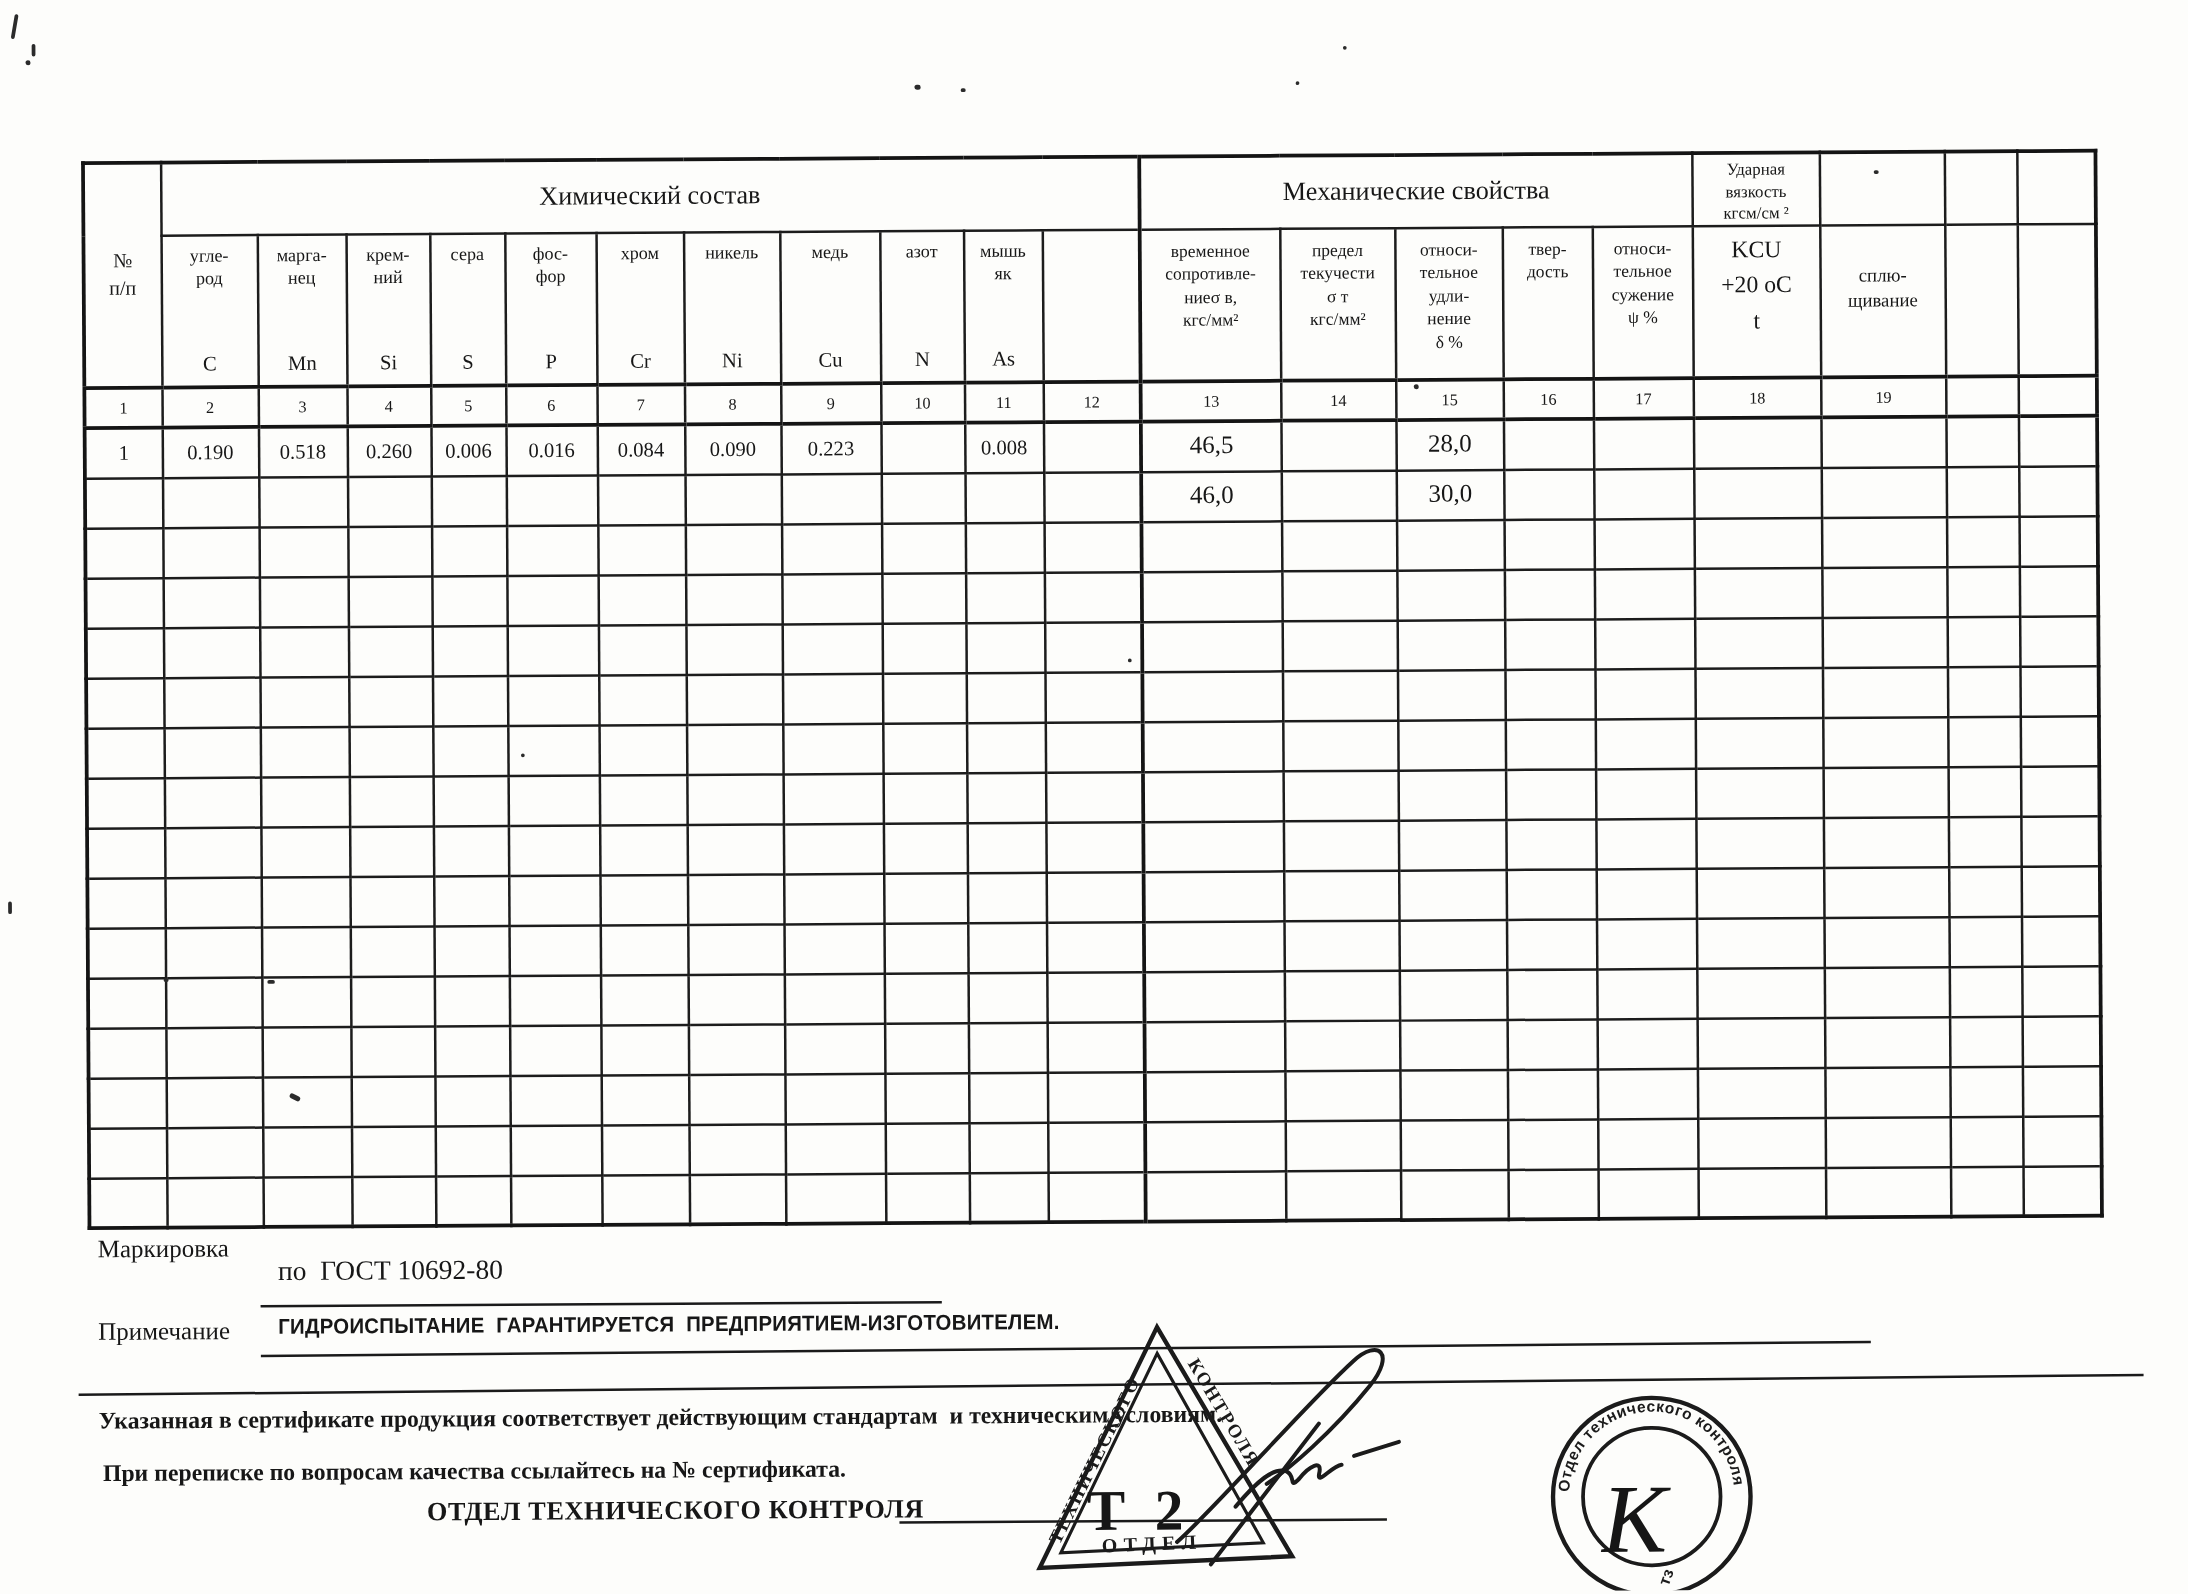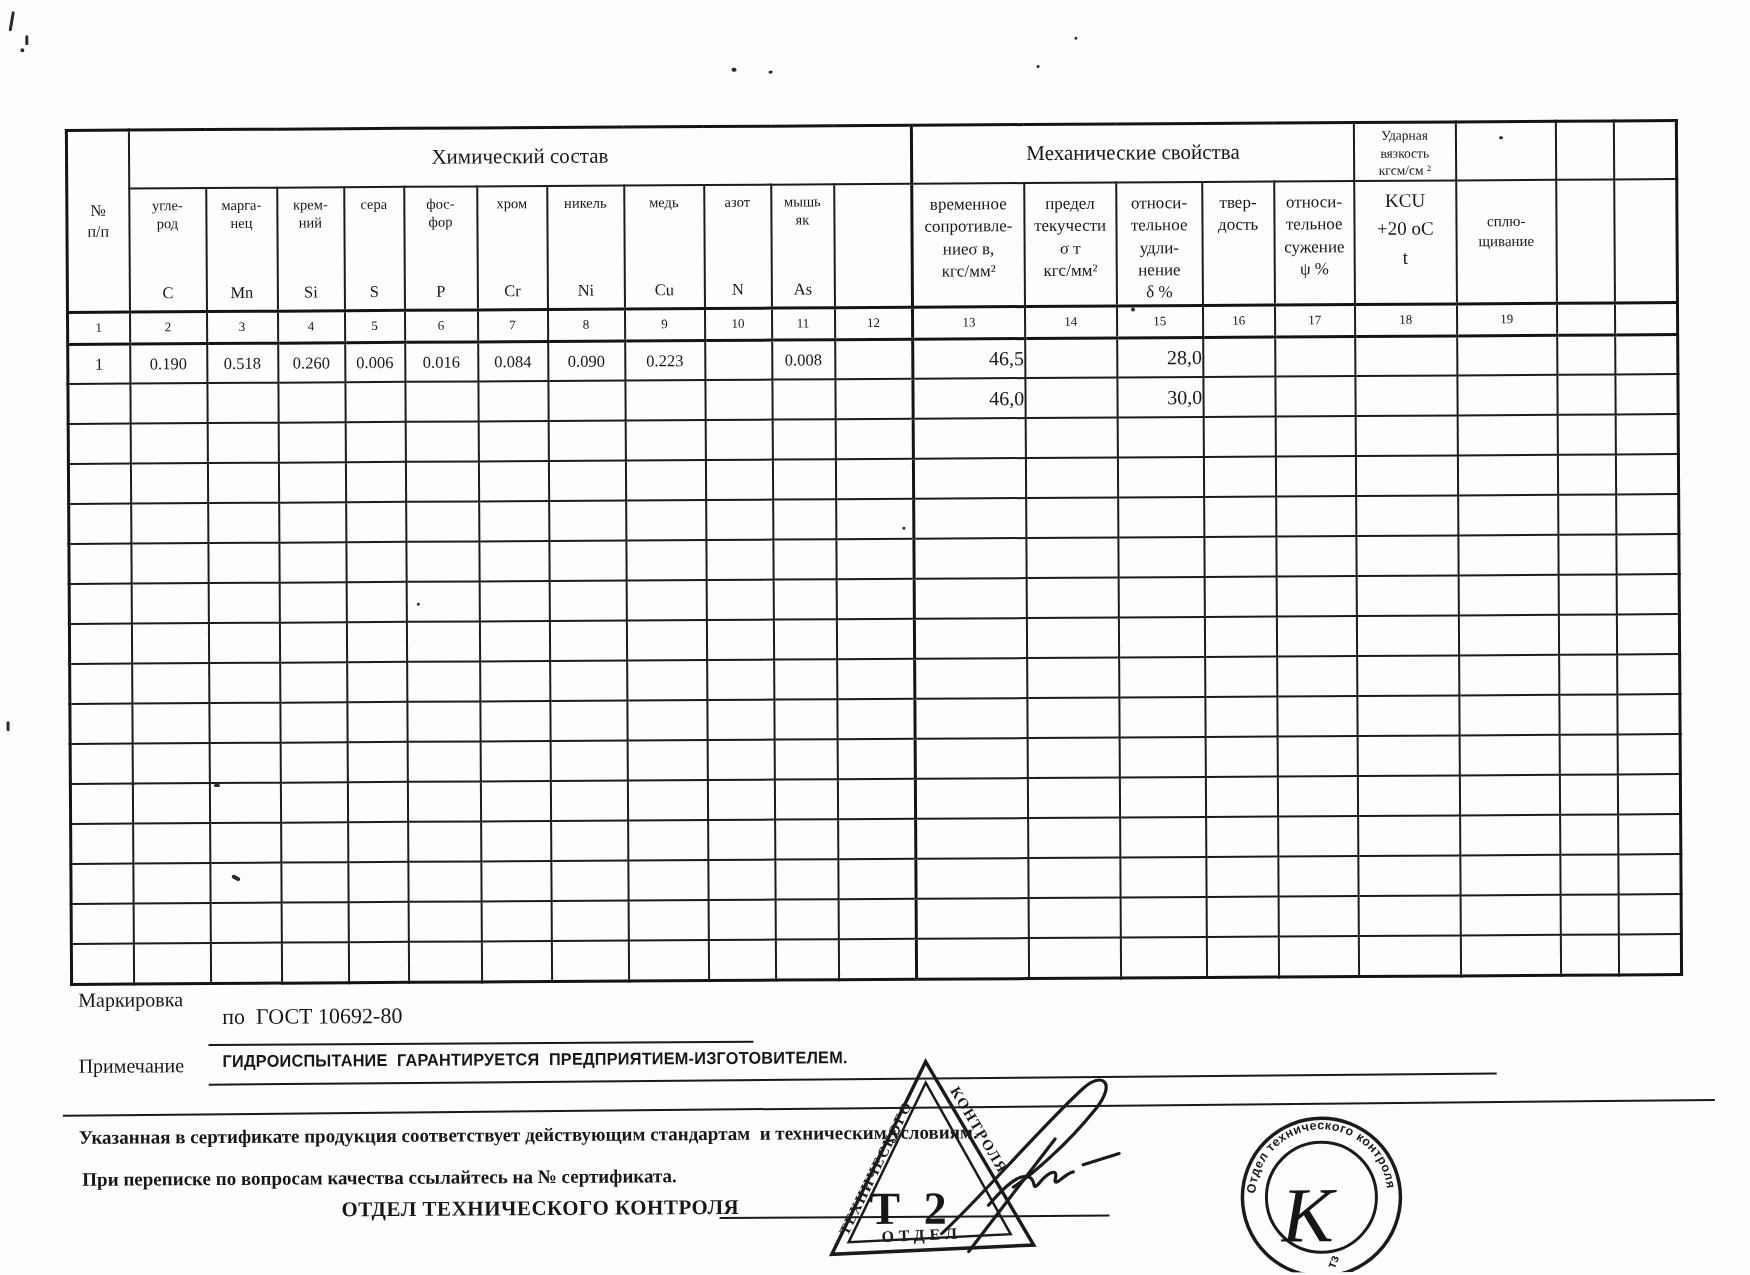--- a/index.html
+++ b/index.html
@@ -20,26 +20,26 @@
   tr.r1{height:58px;}
   tr.r2{height:122px;}
   tr.numrow{height:32px;}
   tr.datarow{height:40px;}
   .sect{font-size:21px;}
   .corner{font-size:16px;line-height:1.35;}
   .impact{font-size:13.5px;line-height:1.3;vertical-align:top;padding-top:3px;}
   td.chem{position:relative;vertical-align:top;padding-top:7px;text-align:center;}
   .cn{font-size:14.5px;line-height:1.3;}
   .cs{position:absolute;left:0;right:0;bottom:7px;font-size:16.5px;}
-  .mech{vertical-align:top;padding-top:9px;font-size:17px;line-height:1.32;margin-left:26px;}
+  .mech{vertical-align:top;padding-top:9px;font-size:14px;line-height:1.32;margin-left:26px;}
   .kcu{vertical-align:top;padding-top:5px;font-size:19px;line-height:1.5;}
   .flat{vertical-align:top;padding-top:30px;font-size:15px;line-height:1.35;}
   tr.numrow td{font-size:13px;border-top:3px solid #141414;border-bottom:3px solid #141414;}
   tr.datarow td{font-size:16.5px;}
-  tr.datarow td.big{font-size:20px;text-align:right;}
+  tr.datarow td.big{font-size:20px;}
 
   
   .flabel{position:absolute;font-size:20px;}
   .fval{position:absolute;}
   .hline{position:absolute;height:0;border-top:2.5px solid #1a1a1a;}
   #gost-value{font-size:22px;}
   #note-value{font-size:17px;font-family:"Liberation Sans","DejaVu Sans",sans-serif;font-weight:bold;
     transform:scaleX(.96);transform-origin:left top;letter-spacing:.2px;}
   .stmt{position:absolute;font-size:19px;font-weight:bold;}
   #otk-title{position:absolute;font-size:21px;font-weight:bold;letter-spacing:.5px;}

